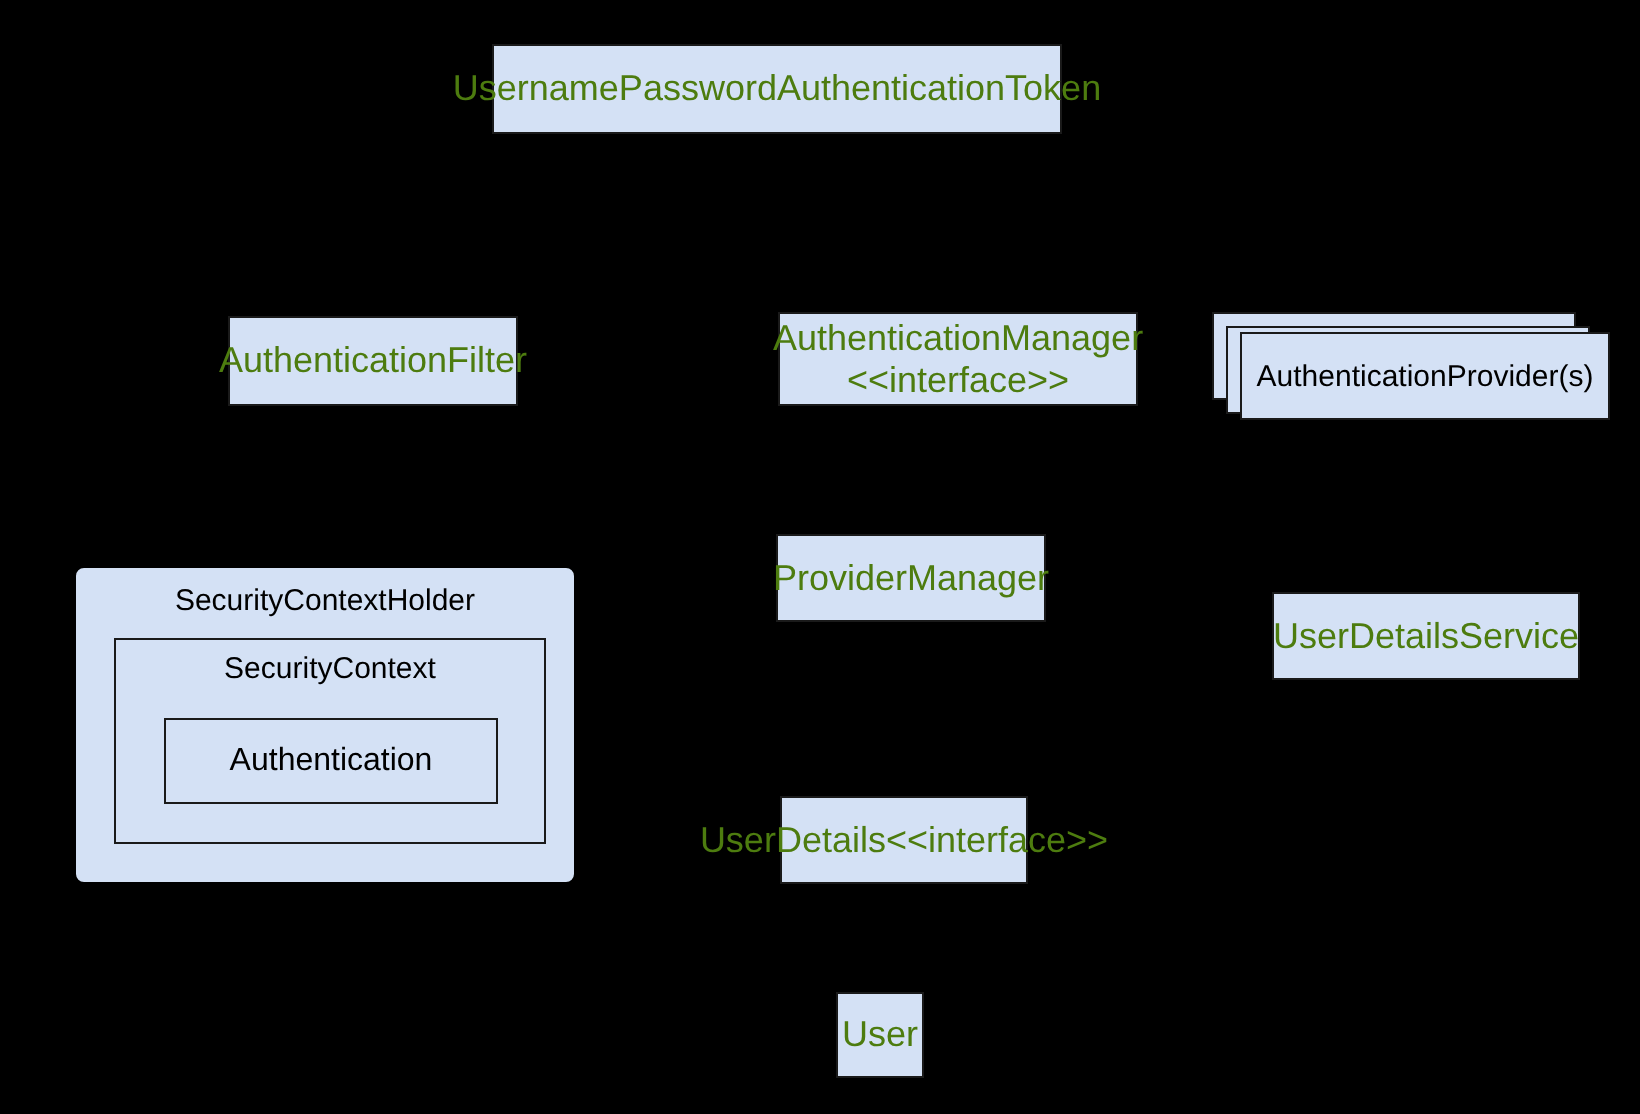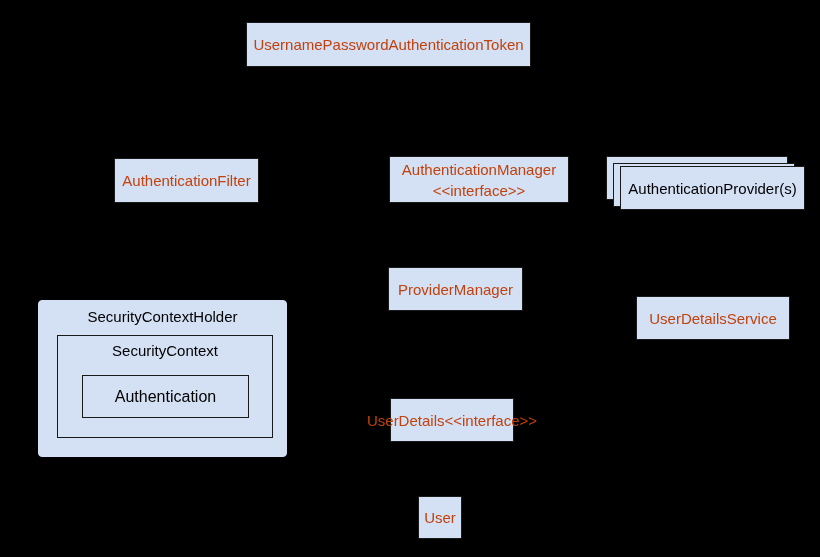--- a/index.html
+++ b/index.html
@@ -16,22 +16,22 @@
     width: 820px;
     height: 557px;
     background: #000000;
     overflow: hidden;
   }
   .node {
     position: absolute;
     box-sizing: border-box;
     background: #d4e1f5;
     border: 1px solid #1a1a1a;
-    color: #c2410c;
-    font-size: 15px;
+    color: #4d7c0f;
+    font-size: 18px;
     line-height: 19px;
     display: flex;
     align-items: center;
     justify-content: center;
     text-align: center;
     white-space: pre-line;
     padding: 2px 6px;
   }
   .node.two-line {
     line-height: 21px;
@@ -61,21 +61,20 @@
     align-items: center;
     justify-content: center;
   }
   
   .group-outer {
     position: absolute;
     box-sizing: border-box;
     background: #d4e1f5;
     border: 1px solid #d4e1f5;
     border-radius: 4px;
-    margin-top: 16px;
   }
   .group-inner {
     position: absolute;
     box-sizing: border-box;
     background: #d4e1f5;
     border: 1px solid #1a1a1a;
   }
   .group-title {
     position: absolute;
     left: 0;

